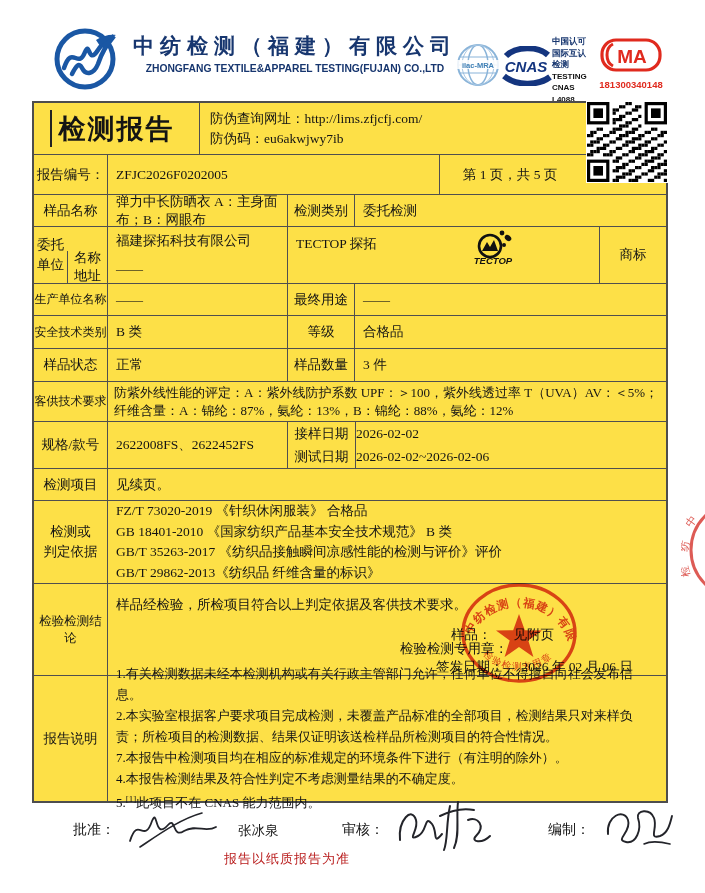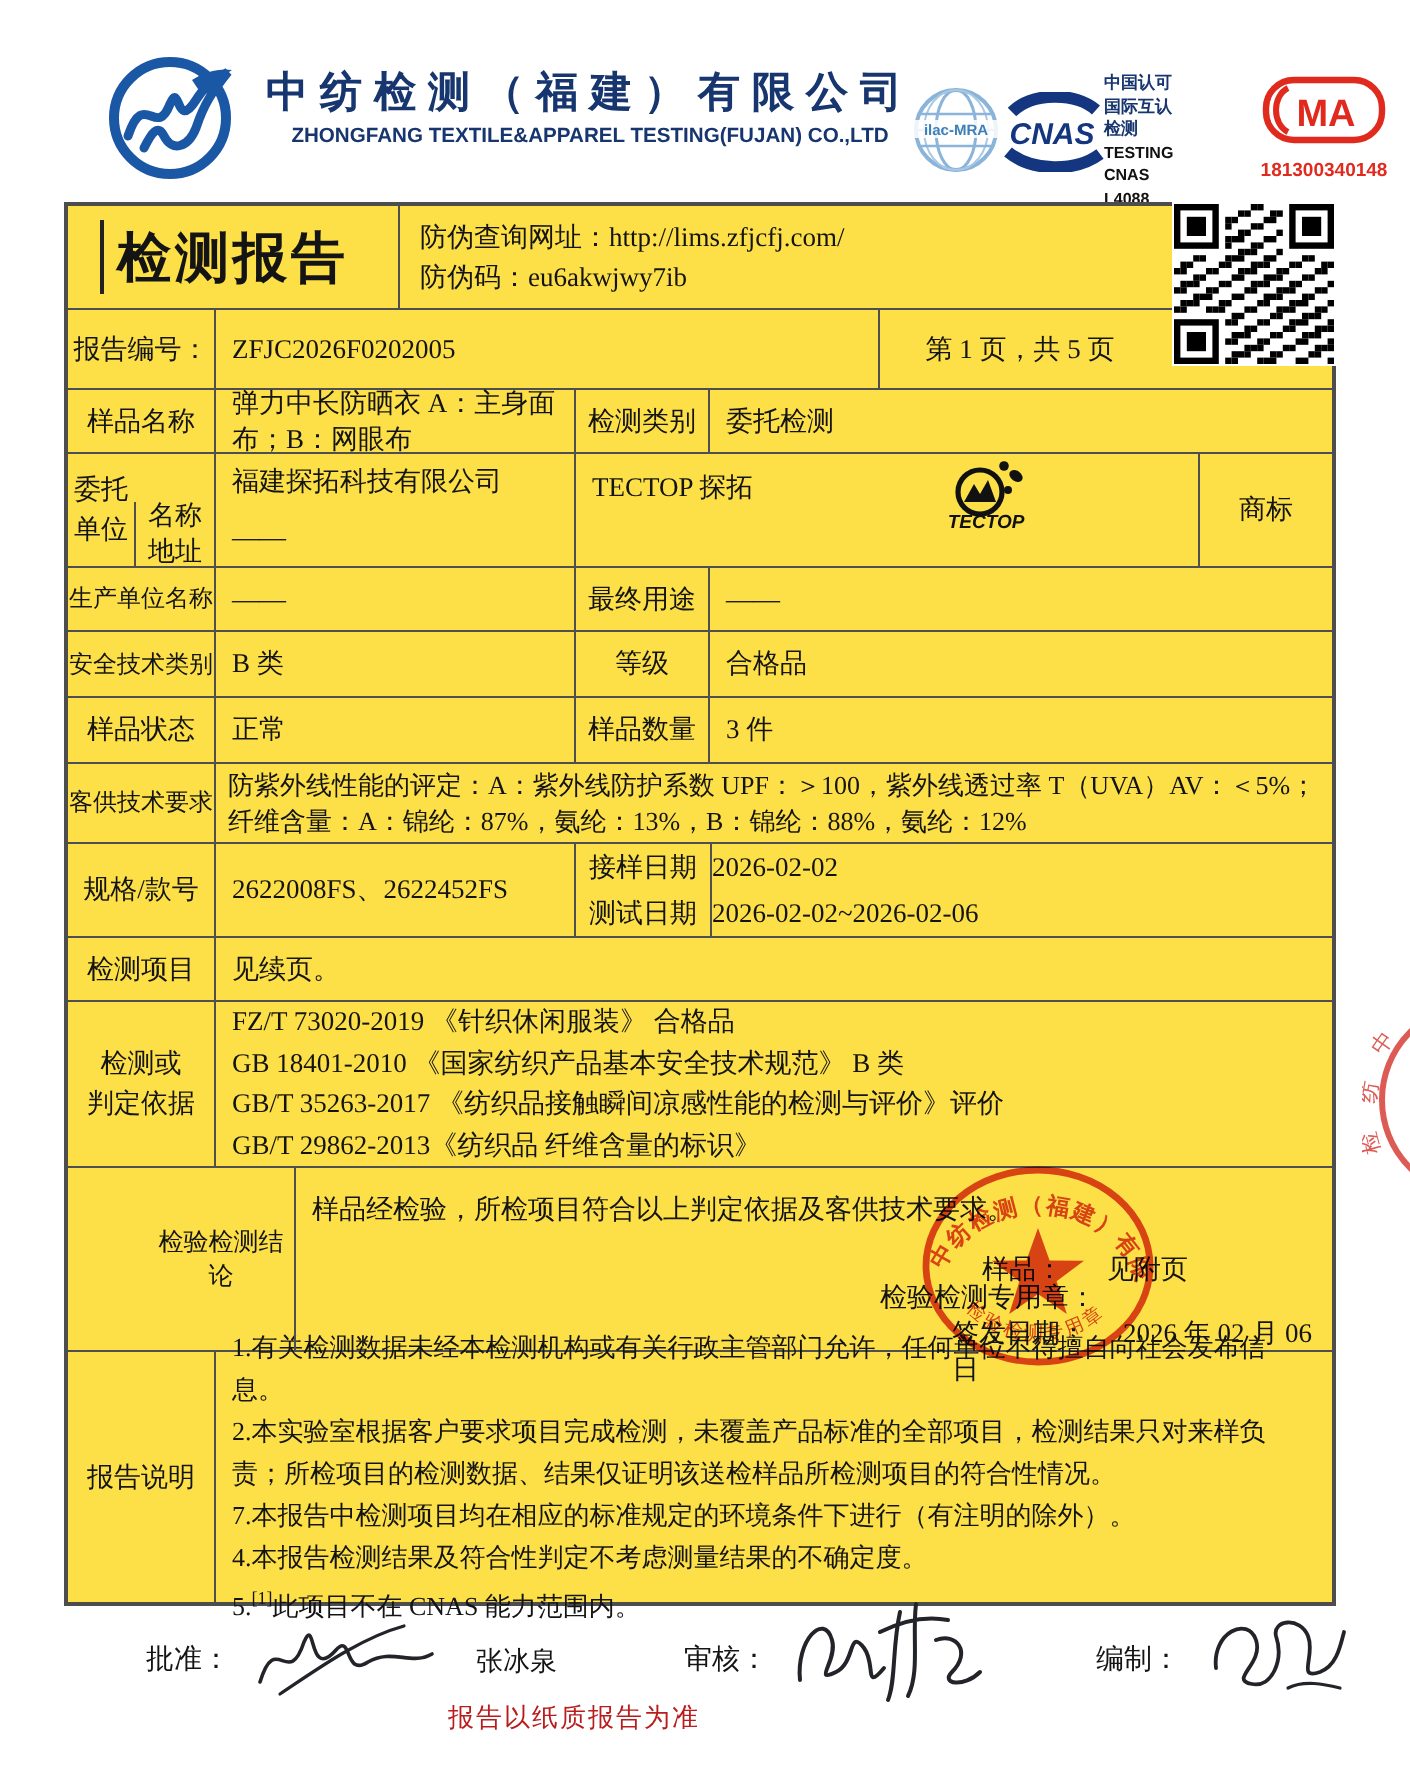--- a/index.html
+++ b/index.html
@@ -11,21 +11,21 @@
   .co-block{position:absolute;left:130px;top:12px;width:330px;text-align:center;}
   .co-cn{font-family:"Liberation Serif",serif;font-weight:bold;font-size:21px;
          color:#17366f;letter-spacing:6px;white-space:nowrap;}
   .co-en{font-family:"Liberation Sans",sans-serif;font-weight:bold;font-size:10.3px;
          color:#17366f;margin-top:3px;white-space:nowrap;}
   .ilac{position:absolute;left:455px;top:22px;}
   .cnas{position:absolute;left:500px;top:26px;}
   .accred-lines{position:absolute;left:552px;top:16px;width:46px;line-height:11.5px;}
   .accred-lines .cnl{font-size:8.5px;font-weight:bold;color:#17366f;}
   .accred-lines .enl{font-family:"Liberation Sans",sans-serif;font-size:8px;font-weight:bold;color:#111;}
-  .cma{position:absolute;left:597px;top:18px;width:68px;text-align:center;margin-left:31px;}
+  .cma{position:absolute;left:597px;top:18px;width:68px;text-align:center;}
   .cma-num{font-family:"Liberation Sans",sans-serif;font-size:9.5px;font-weight:bold;color:#e02a1e;margin-top:1px;letter-spacing:0px;}
   
   .tbl{position:absolute;left:32px;top:101px;width:636px;border:2px solid #4d4d4d;
        box-sizing:border-box;background:#fde047;}
   .tr{display:flex;box-sizing:border-box;}
   .tr + .tr{border-top:1px solid #4f4f4f;}
   .td{box-sizing:border-box;display:flex;align-items:center;font-size:13.5px;}
   .td + .td{border-left:1px solid #4f4f4f;}
   .lab{justify-content:center;text-align:center;}
   .val{padding:2px 8px;}
@@ -227,21 +227,21 @@
       </div>
       <div class="td stack basis-lines" style="flex:1;justify-content:center;">
         <div>FZ/T 73020-2019 《针织休闲服装》 合格品</div>
         <div>GB 18401-2010 《国家纺织产品基本安全技术规范》 B 类</div>
         <div>GB/T 35263-2017 《纺织品接触瞬间凉感性能的检测与评价》评价</div>
         <div>GB/T 29862-2013《纺织品 纤维含量的标识》</div>
       </div>
     </div>
 
     <div class="tr" style="height:92px;">
-      <div class="td lab c1" style="font-size:12.5px;margin-left:40px;">检验检测结论</div>
+      <div class="td lab c1" style="font-size:12.5px;">检验检测结论</div>
       <div class="td concl" style="flex:1;">
         <div class="concl-l1">样品经检验，所检项目符合以上判定依据及客供技术要求。</div>
         <div class="concl-sample">
           <span>样品：</span><span class="gap"></span><span>见附页</span>
         </div>
         <div class="concl-seal">检验检测专用章：</div>
         <div class="concl-date">
           <span>签发日期：</span><span style="display:inline-block;width:18px;"></span><span>2026 年 02 月 06 日</span>
         </div>
       </div>

